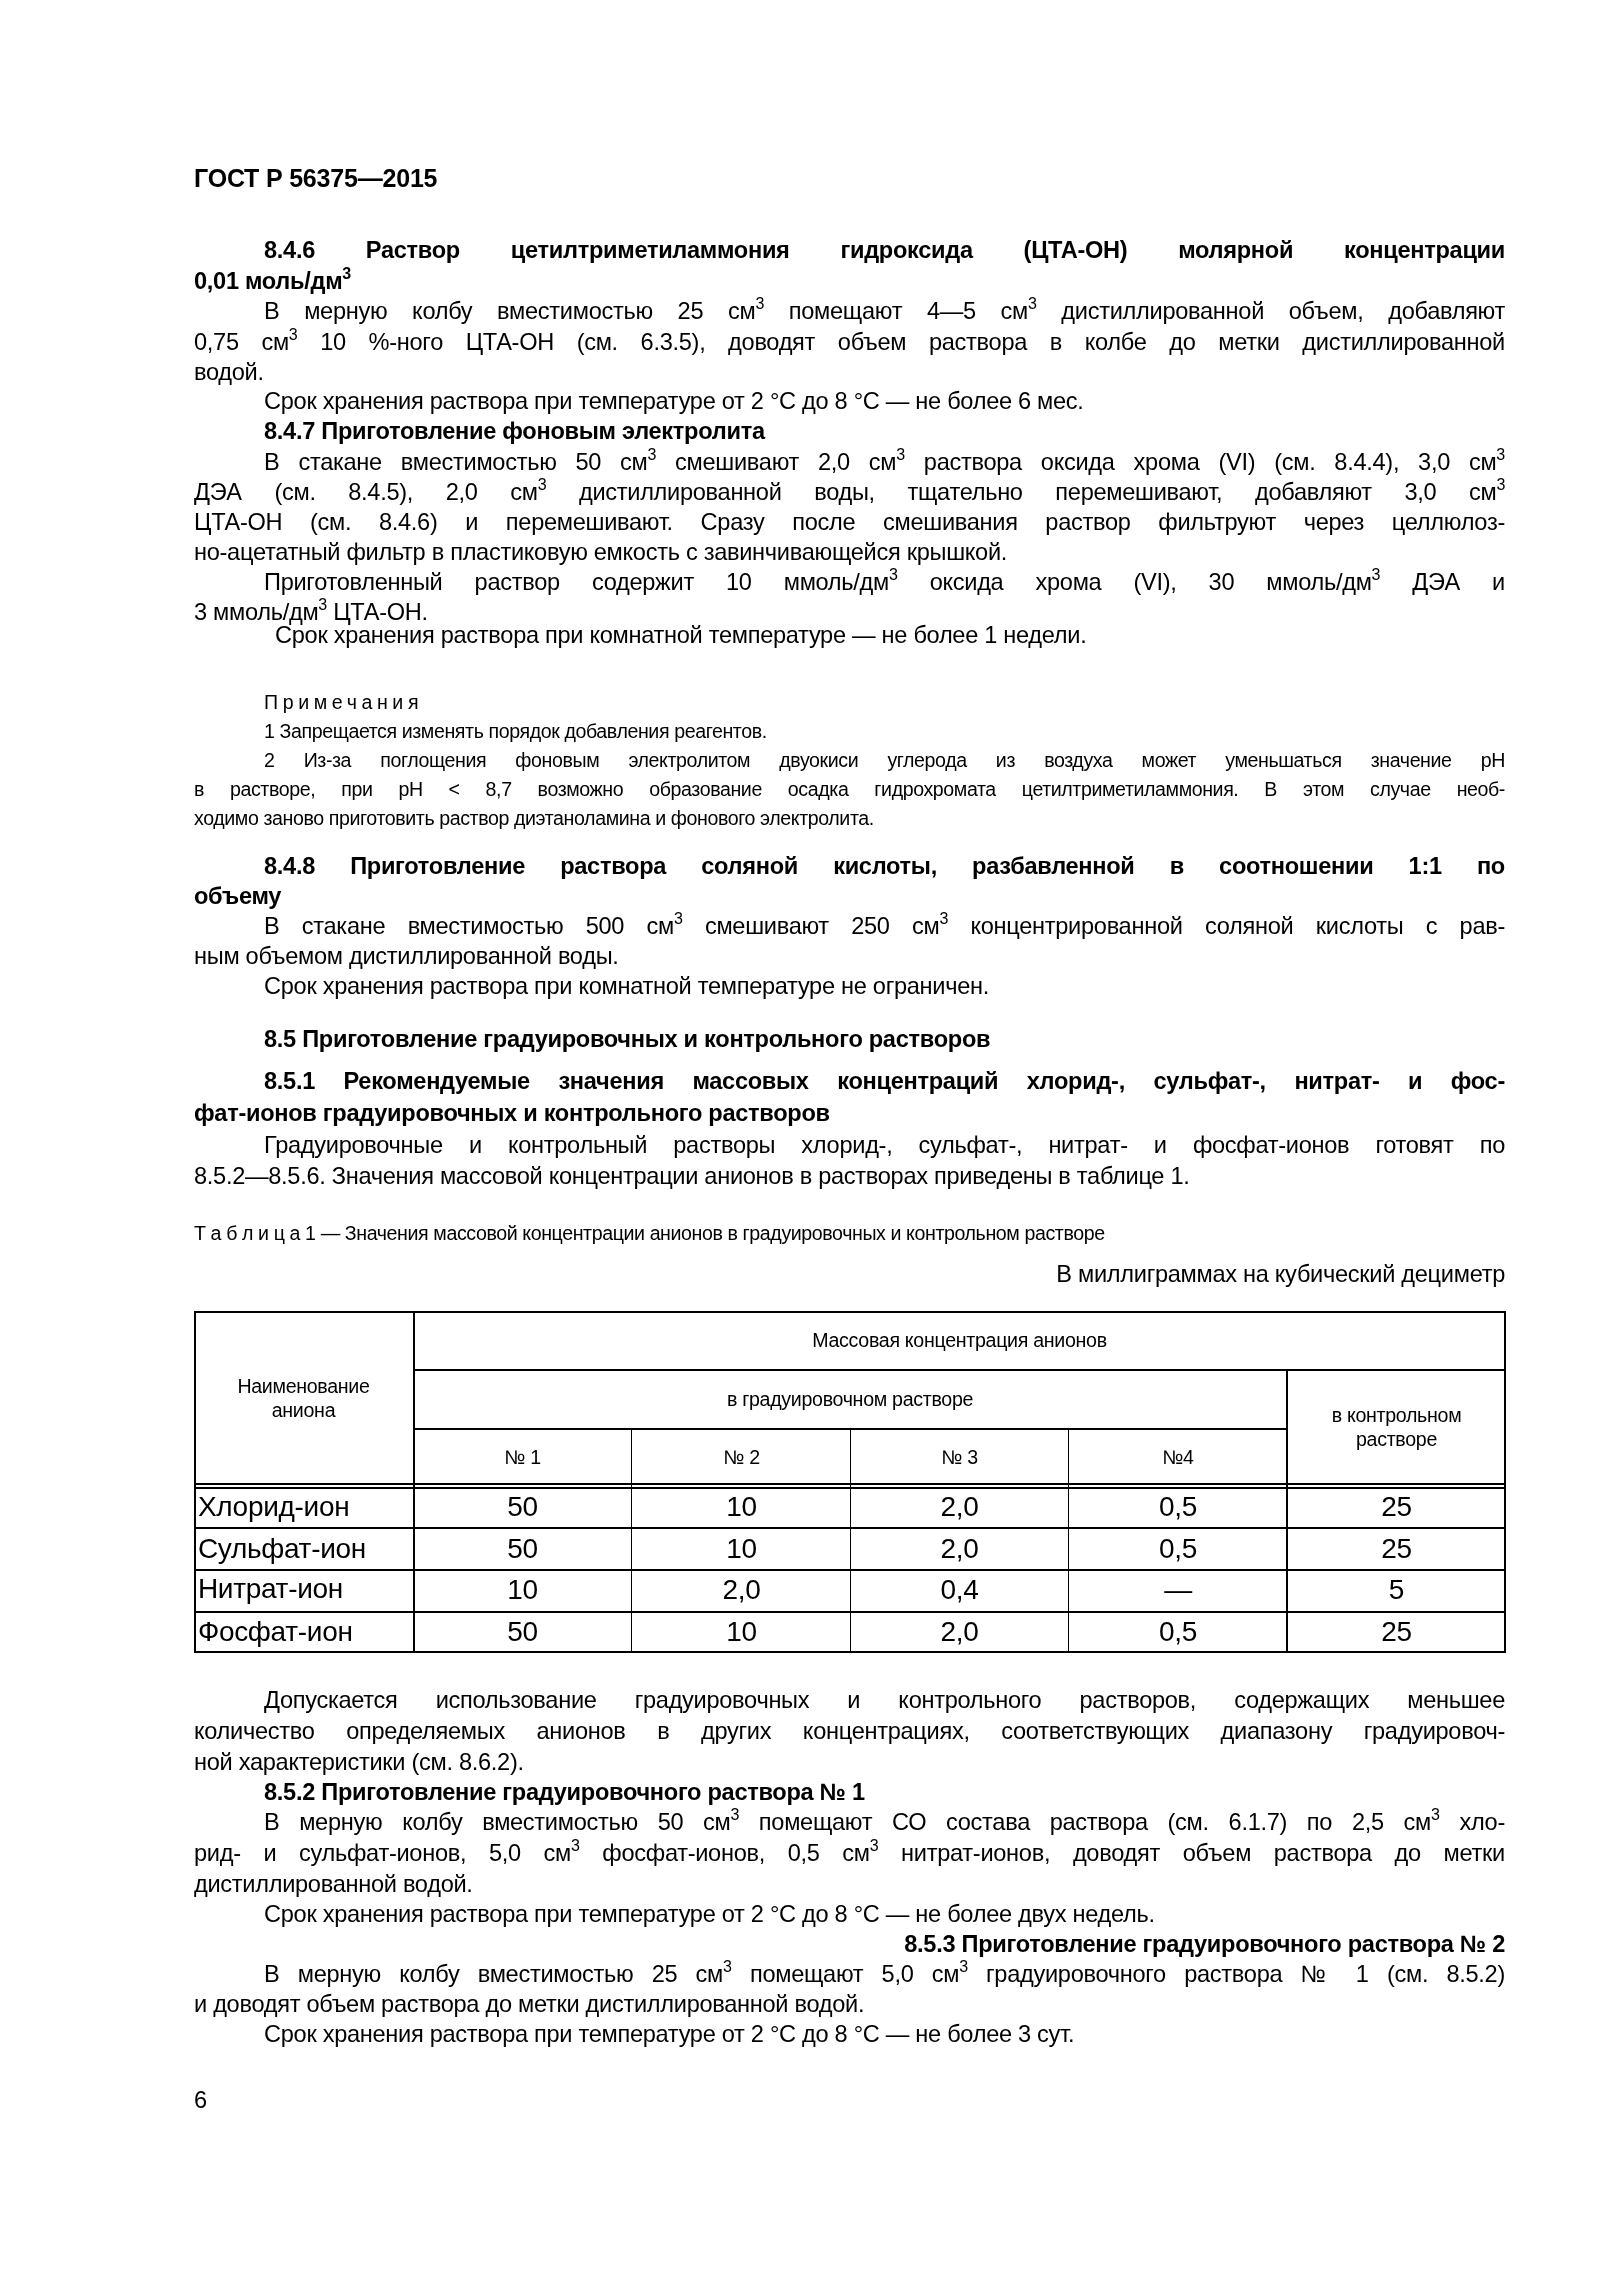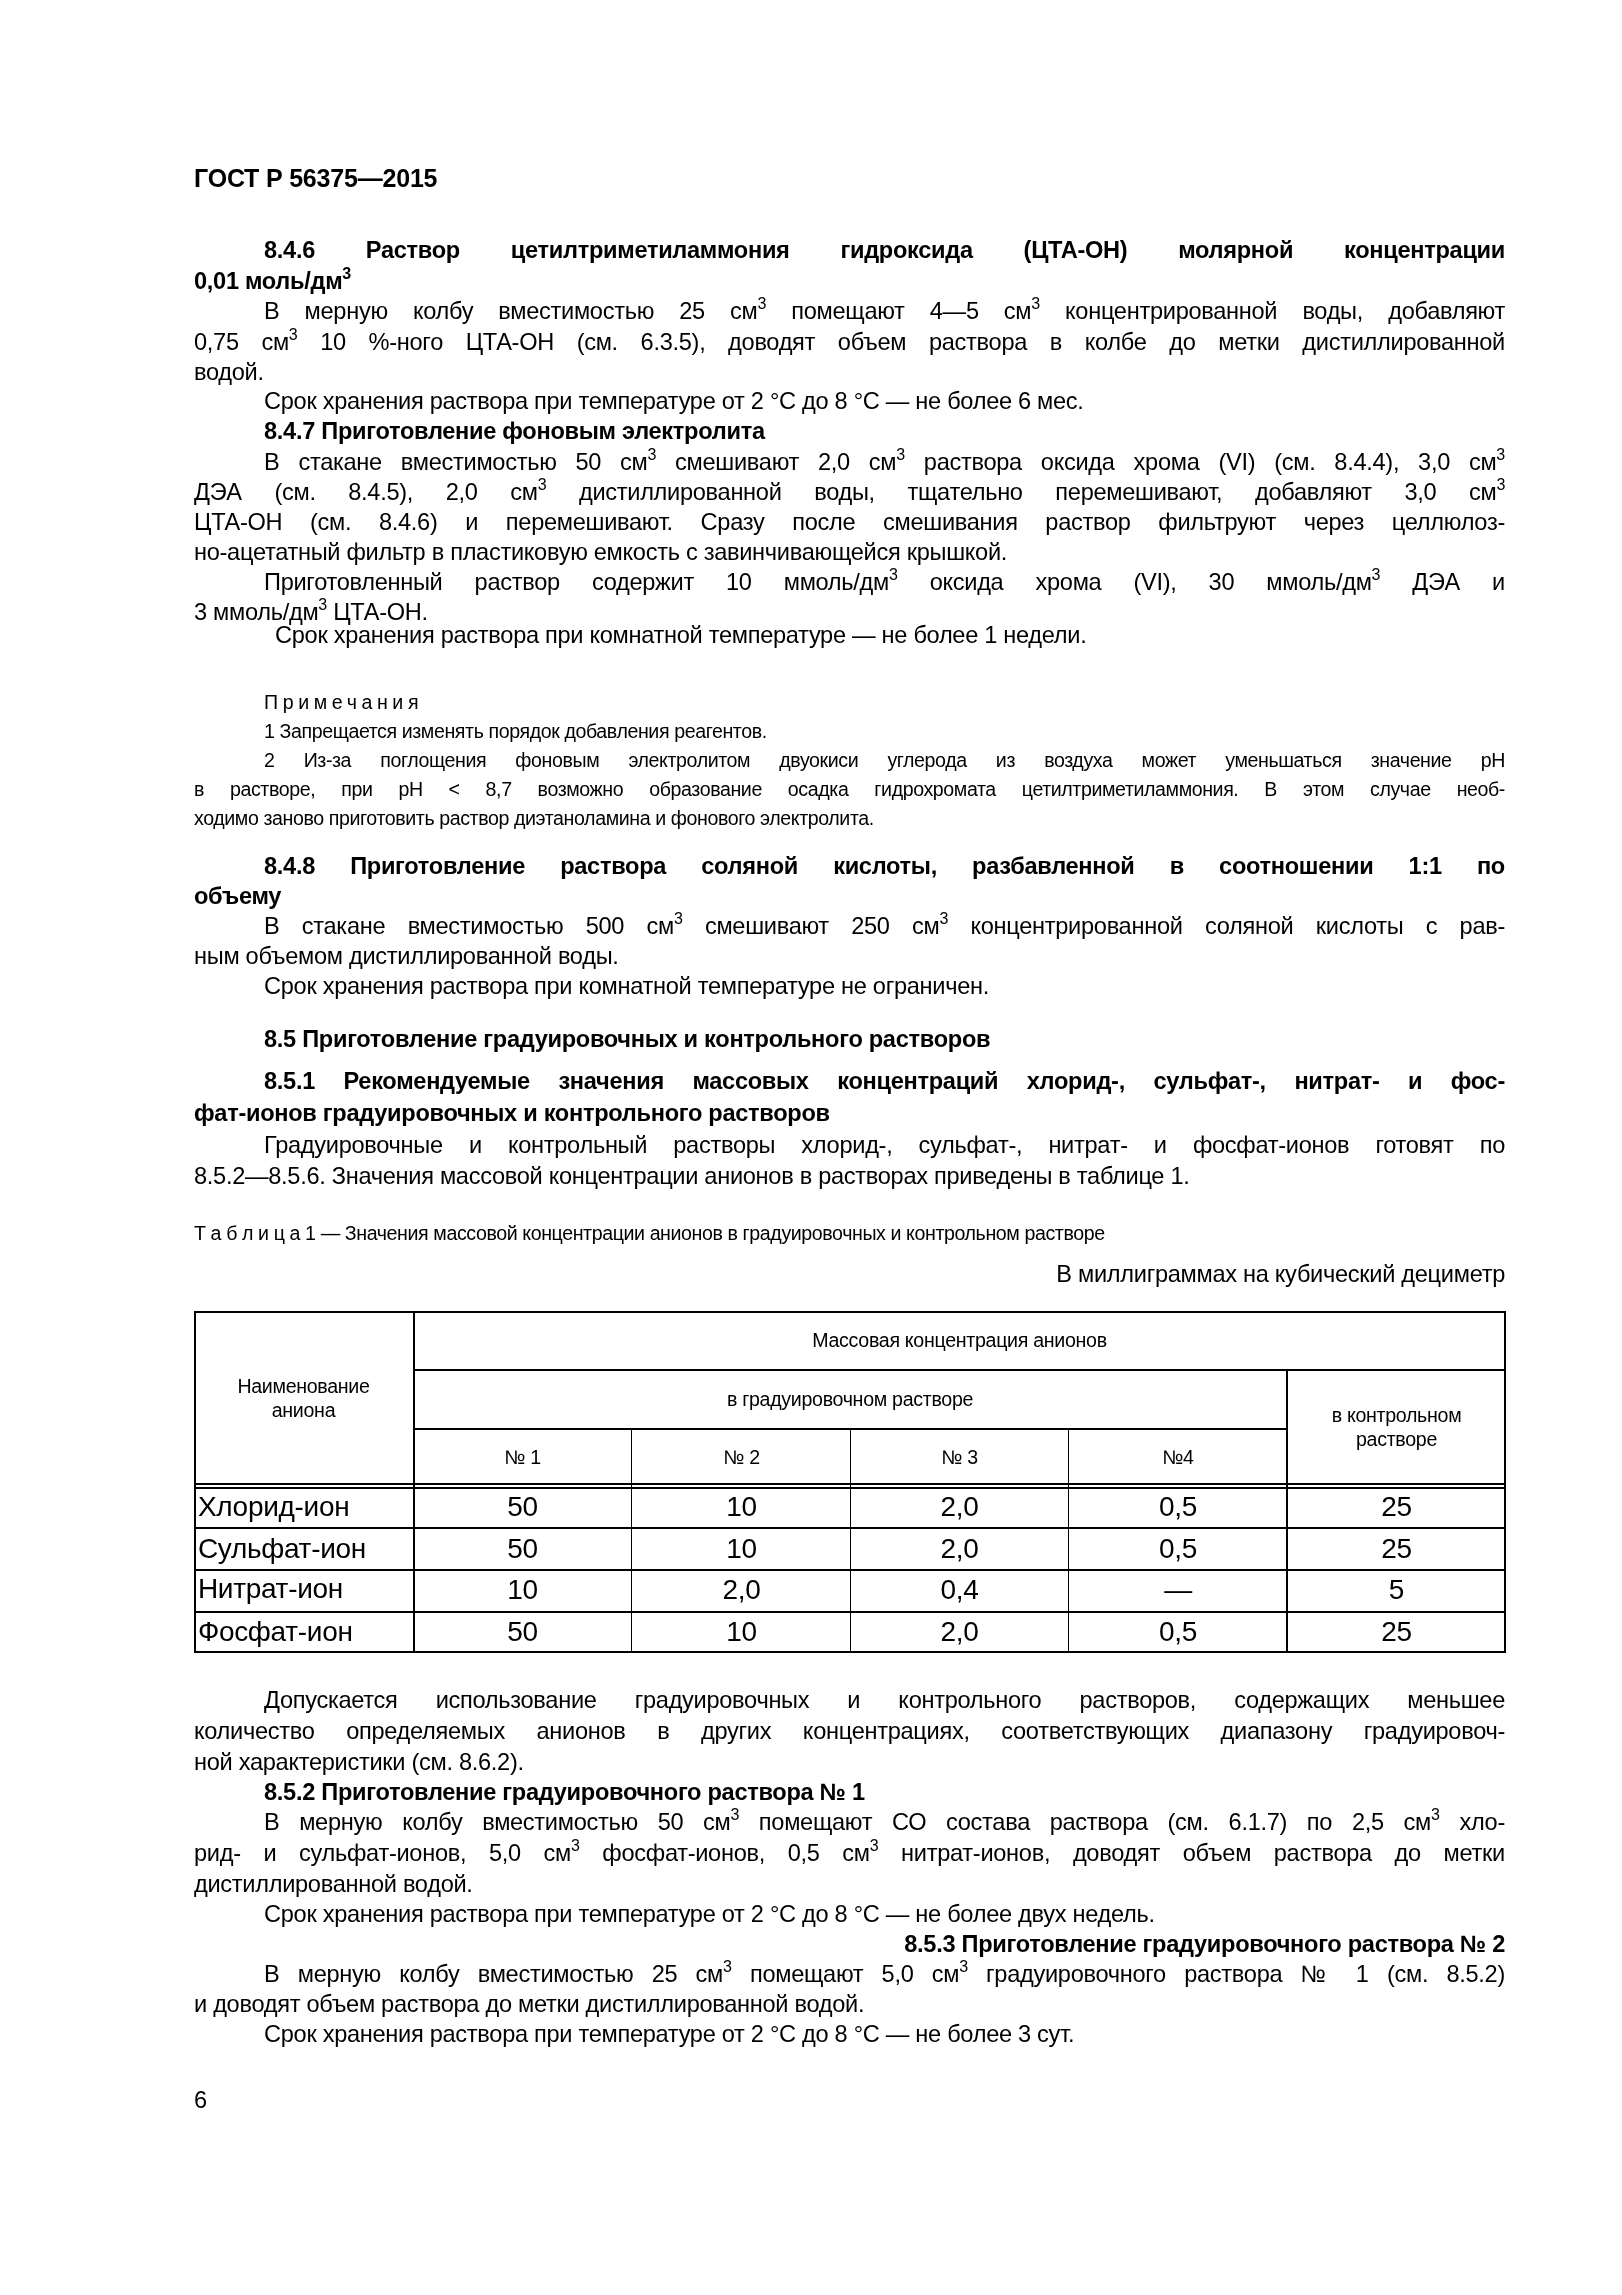--- a/index.html
+++ b/index.html
@@ -25,21 +25,21 @@
   .tc.left { justify-content: flex-start; padding-left: 3.9px; box-sizing: border-box; }
 </style>
 </head>
 <body>
 
 <div id="doc-code">ГОСТ Р 56375—2015</div>
 
 <div id="lines">
     <div class="ln ind b j" style="top: 236px;"><span>8.4.6 Раствор цетилтриметиламмония гидроксида (ЦТА-ОН) молярной концентрации</span></div>
     <div class="ln b" style="top: 267px;"><span>0,01 моль/дм</span><sup>3</sup></div>
-    <div class="ln ind j" style="top: 297px;"><span>В мерную колбу вместимостью 25 см</span><sup>3</sup><span> помещают 4—5 см</span><sup>3</sup><span> концентрированной воды, добавляют</span></div>
+    <div class="ln ind j" style="top: 297px;"><span>В мерную колбу вместимостью 25 см</span><sup>3</sup><span> помещают 4—5 см</span><sup>3</sup><span> дистиллированной объем, добавляют</span></div>
     <div class="ln j" style="top: 328px;"><span>0,75 см</span><sup>3</sup><span> 10 %-ного ЦТА-ОН (см. 6.3.5), доводят объем раствора в колбе до метки дистиллированной</span></div>
     <div class="ln " style="top: 358px;"><span>водой.</span></div>
     <div class="ln ind" style="top: 387px;"><span>Срок хранения раствора при температуре от 2 °С до 8 °С — не более 6 мес.</span></div>
     <div class="ln ind b" style="top: 417px;"><span>8.4.7 Приготовление фоновым электролита</span></div>
     <div class="ln ind j" style="top: 448px;"><span>В стакане вместимостью 50 см</span><sup>3</sup><span> смешивают 2,0 см</span><sup>3</sup><span> раствора оксида хрома (VI) (см. 8.4.4), 3,0 см</span><sup>3</sup></div>
     <div class="ln j" style="top: 478px;"><span>ДЭА (см. 8.4.5), 2,0 см</span><sup>3</sup><span> дистиллированной воды, тщательно перемешивают, добавляют 3,0 см</span><sup>3</sup></div>
     <div class="ln j" style="top: 508px;"><span>ЦТА-ОН (см. 8.4.6) и перемешивают. Сразу после смешивания раствор фильтруют через целлюлоз-</span></div>
     <div class="ln " style="top: 538px;"><span>но-ацетатный фильтр в пластиковую емкость с завинчивающейся крышкой.</span></div>
     <div class="ln ind j" style="top: 568px;"><span>Приготовленный раствор содержит 10 ммоль/дм</span><sup>3</sup><span> оксида хрома (VI), 30 ммоль/дм</span><sup>3</sup><span> ДЭА и</span></div>
     <div class="ln " style="top: 598px;"><span>3 ммоль/дм</span><sup>3</sup><span> ЦТА-ОН.</span></div>

